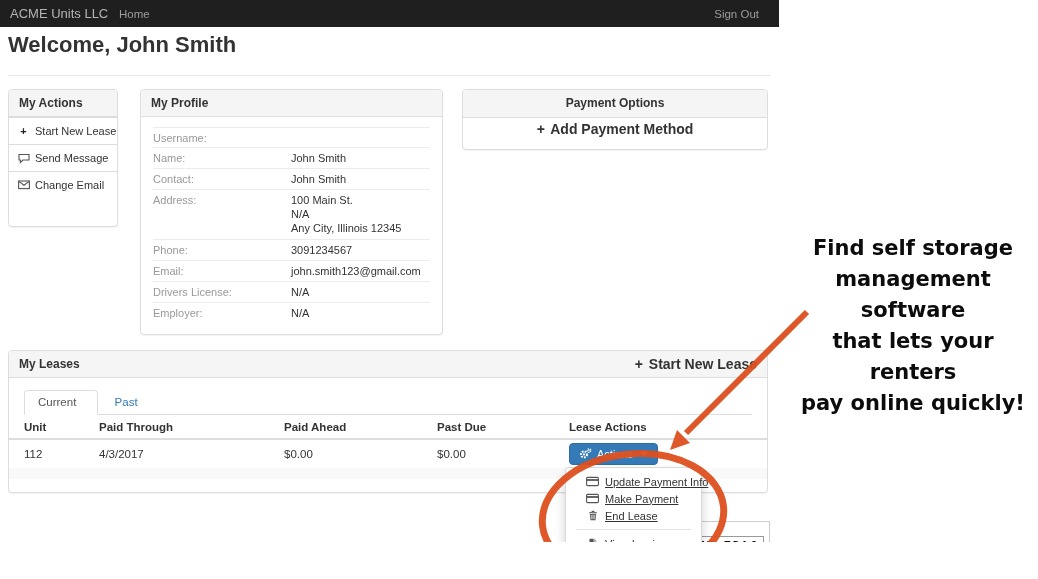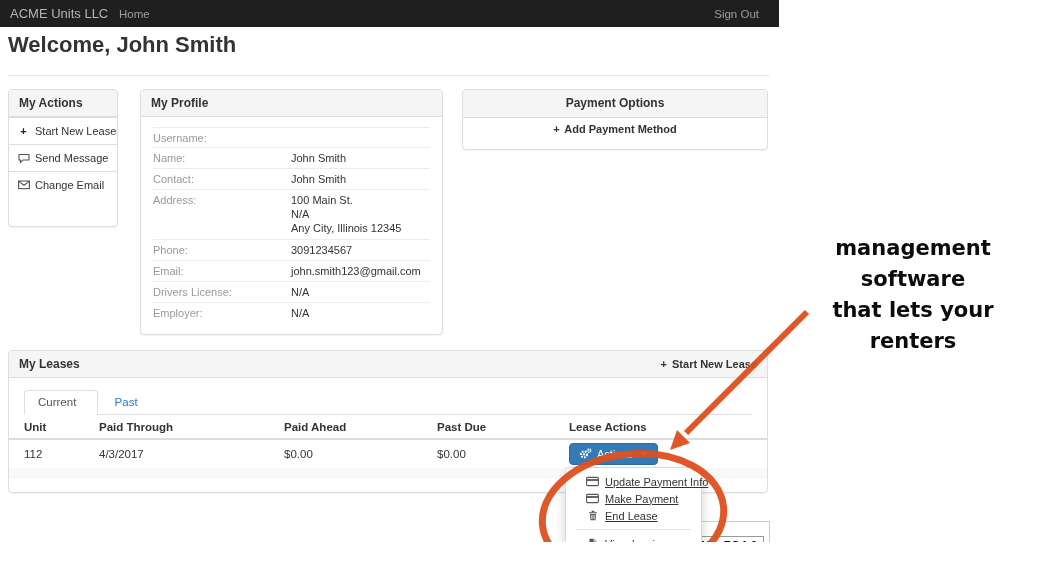--- a/index.html
+++ b/index.html
@@ -18,21 +18,21 @@
   
   .welcome { position:absolute; left:8px; top:32px; font-size:22px; font-weight:bold; color:#333; }
   .heading-rule { position:absolute; left:8px; top:75px; width:762px; border-top:1px solid #e7e7e7; }
 
   
   .panel { position:absolute; background:#fff; border:1px solid #ddd; border-radius:4px;
            box-shadow:0 1px 1px rgba(0,0,0,.05); }
   .panel-head { height:27px; line-height:26px; background:#f5f5f5; border-bottom:1px solid #ddd;
                 border-radius:3px 3px 0 0; padding:0 10px; font-size:12px; font-weight:bold; color:#333;
                 display:flex; justify-content:space-between; align-items:center; }
-  .head-link { font-size:11px; font-weight:bold; color:#333; text-decoration:none; white-space:nowrap; }
+  .head-link { font-size:14px; font-weight:bold; color:#333; text-decoration:none; white-space:nowrap; }
   .head-link .plus { font-weight:bold; margin-right:2px; }
 
   
   #myActions { left:8px; top:89px; width:110px; height:138px; }
   .action-item { height:27px; line-height:26px; border-top:1px solid #ddd; padding-left:8px;
                  font-size:11px; color:#333; cursor:pointer; display:flex; align-items:center; gap:5px; white-space:nowrap; }
   .action-item:first-of-type { border-top:none; }
   .ic { display:inline-flex; width:13px; justify-content:center; flex:0 0 13px; }
 
   
@@ -287,22 +287,24 @@
         <svg width="10" height="11" viewBox="0 0 10 11">
             <path d="M1.5 0.8 h4.5 l2.5 2.5 v6.9 h-7 z" fill="#555"></path>
             <path d="M6 0.8 v2.5 h2.5" fill="none" stroke="#fff" stroke-width="0.8"></path>
           </svg>
       </span>
       <span>View Payment Receipt</span>
     </div>
   </div>
 
   <div class="annotation">
+    <div>Find self storage</div>
     <div>management software</div>
     <div>that lets your renters</div>
+    <div>pay online quickly!</div>
   </div>
 
   <svg class="overlay">
     <g>
       <ellipse cx="633" cy="516" rx="91" ry="62" fill="none" stroke="#dd4f1e" stroke-width="7" transform="rotate(-6 633 516)" opacity="0.95"></ellipse>
     </g>
     <g>
       <line x1="807" y1="312" x2="686" y2="433" stroke="#dd4f1e" stroke-width="6" opacity="0.95"></line>
       <polygon points="670,450 690,443 677,430" fill="#dd4f1e" opacity="0.95"></polygon>
     </g>

